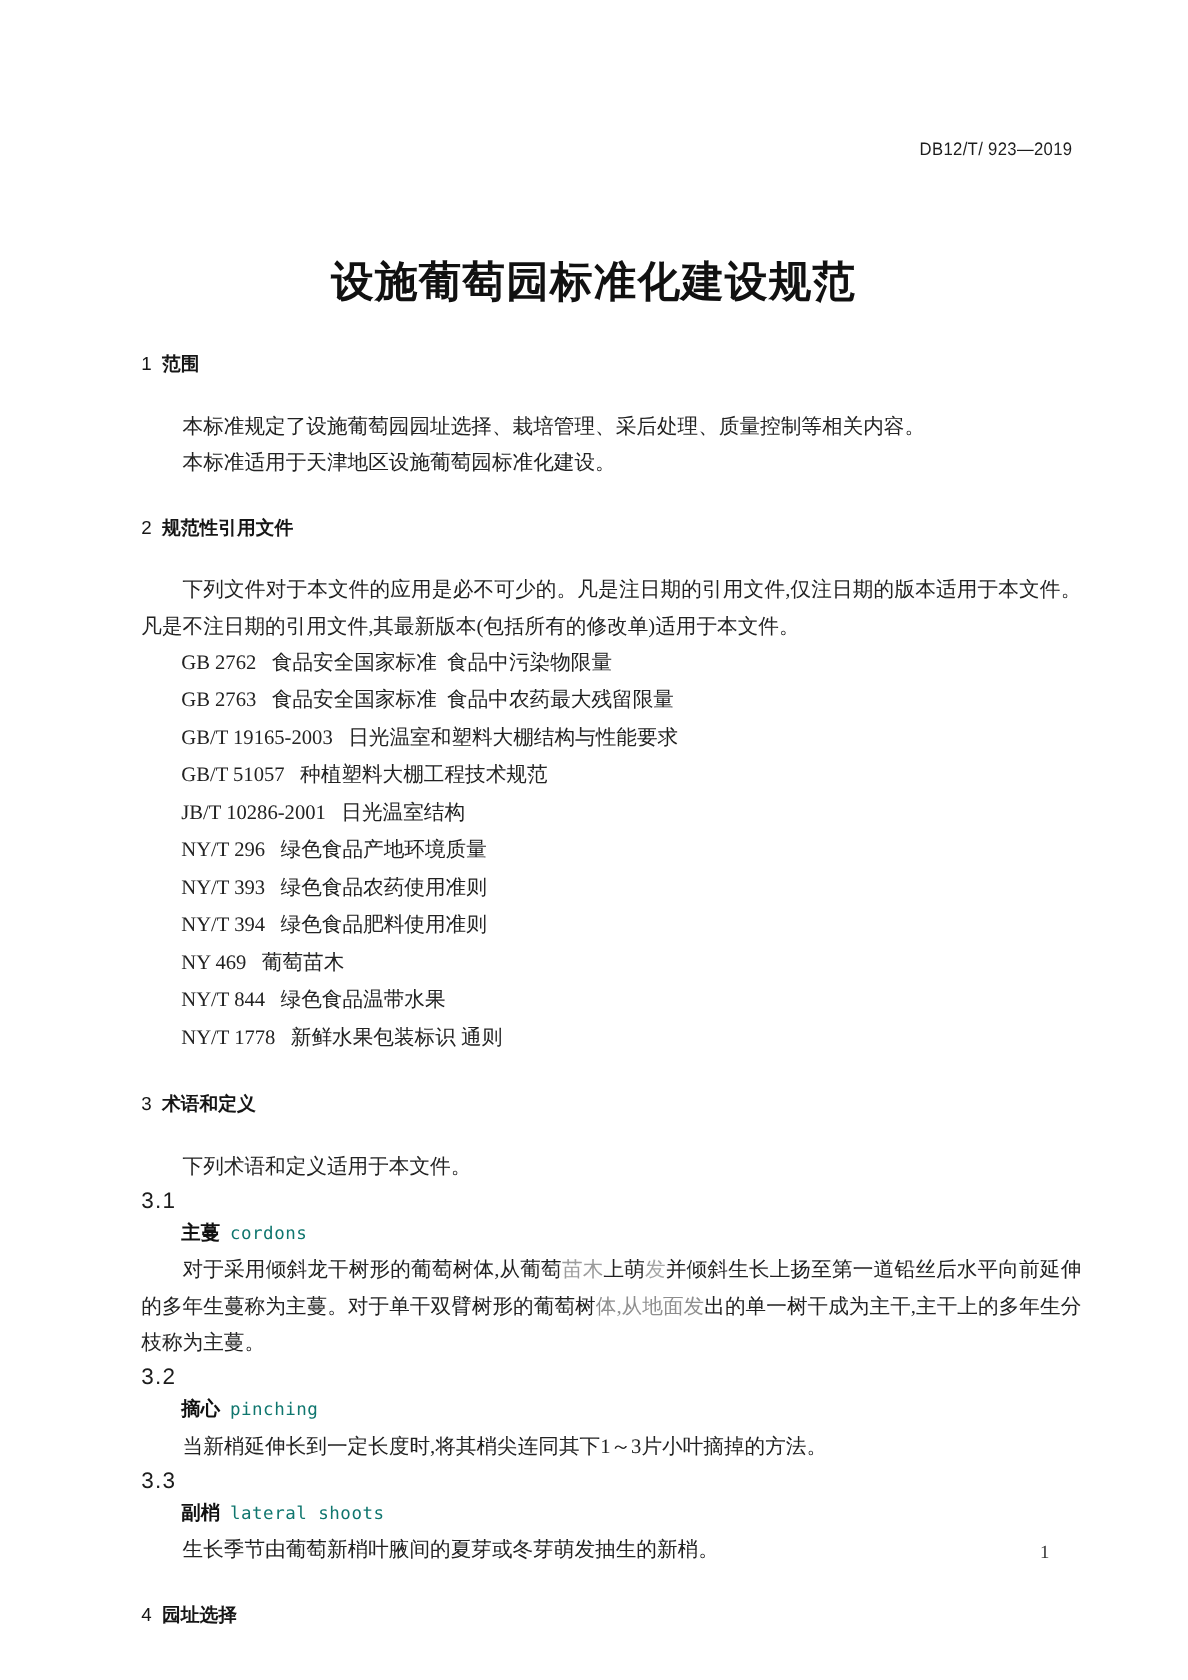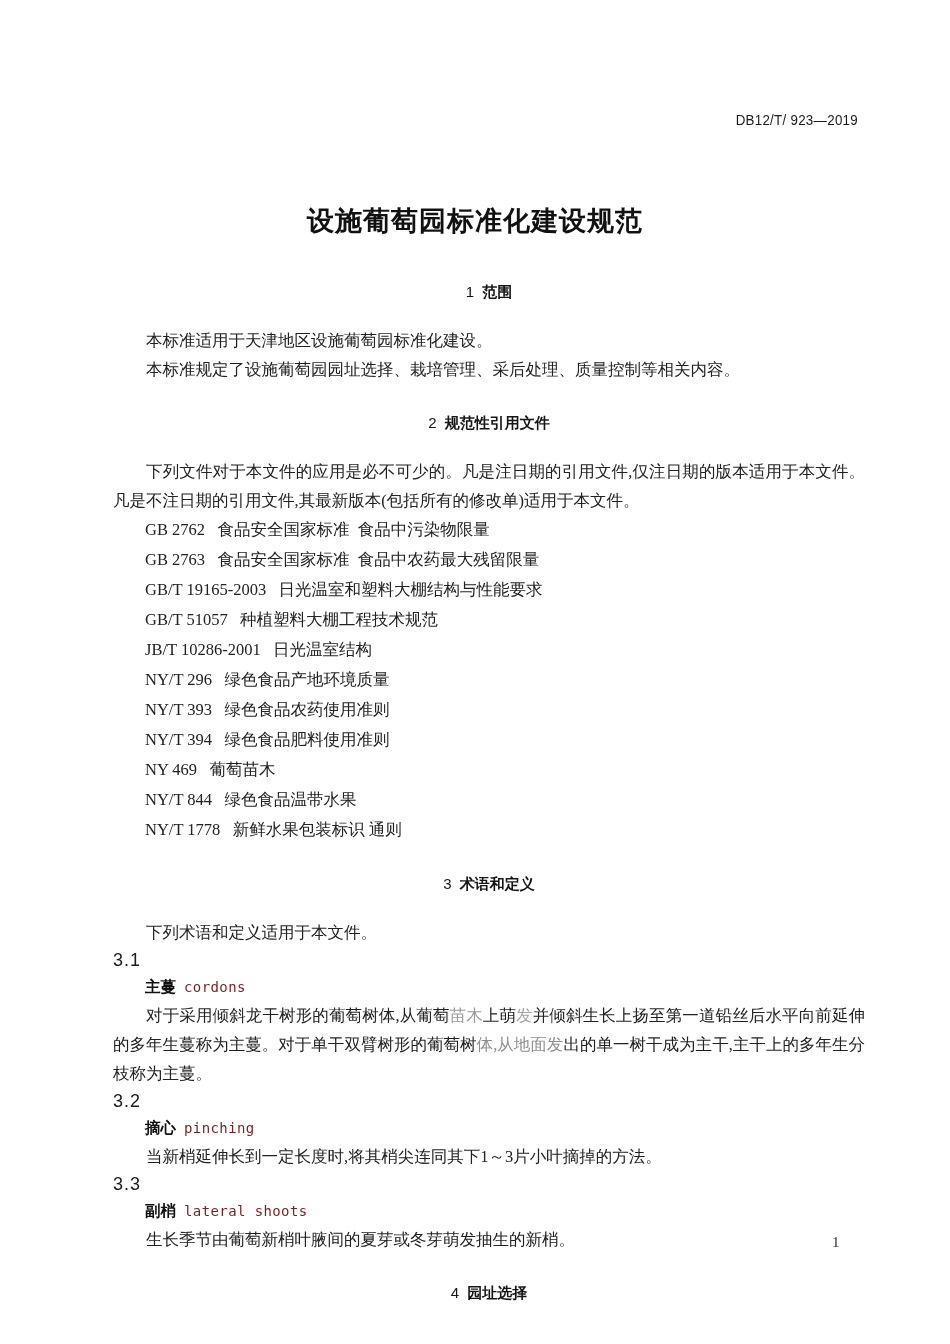--- a/index.html
+++ b/index.html
@@ -36,21 +36,21 @@
 
   
   .doc-title {
     position: absolute;
     top: 203px;
     left: 0;
     width: 950px;
     text-align: center;
     font-family: "Liberation Sans", "DejaVu Sans", sans-serif;
     font-weight: bold;
-    font-size: 27px;
+    font-size: 34px;
     letter-spacing: 1px;
     color: #111111;
   }
 
   
   .content {
     position: absolute;
     top: 283px;
     left: 113px;
     width: 752px;
@@ -58,21 +58,20 @@
 
   
   .clause-h {
     font-family: "Liberation Sans", "DejaVu Sans", sans-serif;
     font-weight: bold;
     font-size: 15px;
     color: #161616;
     margin: 0;
     line-height: 1.2;
     white-space: pre;
-    text-align: center;
   }
   .clause-h .num { font-weight: normal; }
 
   .gap-after-h  { height: 25px; }
   .gap-before-h { height: 30px; }
 
   
   .para {
     font-family: "Liberation Serif", "DejaVu Serif", serif;
     font-size: 16.5px;
@@ -117,21 +116,21 @@
   .term-cn {
     font-family: "Liberation Sans", "DejaVu Sans", sans-serif;
     font-weight: bold;
     font-size: 15.5px;
     color: #111111;
     margin-top: 36px;
   }
   .term-en {
     font-family: "DejaVu Sans Mono", "Liberation Mono", monospace;
     font-size: 14px;
-    color: #7f1d1d;
+    color: #0f766e;
     letter-spacing: 0.4px;
   }
 
   
   .faded { color: #9b9b9b; }
   .faded-2 { color: #8e8e8e; }
   .faded-3 { color: #a5a5a5; }
 
   
   .page-num {
@@ -149,22 +148,22 @@
 <div class="page">
 
   <div class="doc-header">DB12/T/ 923—2019</div>
 
   <div class="doc-title">设施葡萄园标准化建设规范</div>
 
   <div class="content">
 
     <div class="clause-h"><span class="num">1</span>  <span>范围</span></div>
     <div class="gap-after-h"></div>
+    <div class="para indent no-just">本标准规定了设施葡萄园园址选择、栽培管理、采后处理、质量控制等相关内容。</div>
     <div class="para indent no-just">本标准适用于天津地区设施葡萄园标准化建设。</div>
-    <div class="para indent no-just">本标准规定了设施葡萄园园址选择、栽培管理、采后处理、质量控制等相关内容。</div>
 
     <div class="gap-before-h"></div>
 
     <div class="clause-h"><span class="num">2</span>  <span>规范性引用文件</span></div>
     <div class="gap-after-h"></div>
     <div class="para indent">下列文件对于本文件的应用是必不可少的。凡是注日期的引用文件,仅注日期的版本适用于本文件。凡是不注日期的引用文件,其最新版本(包括所有的修改单)适用于本文件。</div>
 
     <ul class="ref-list">
       <li class="ref-item">GB 2762   食品安全国家标准  食品中污染物限量</li>
       <li class="ref-item">GB 2763   食品安全国家标准  食品中农药最大残留限量</li>

